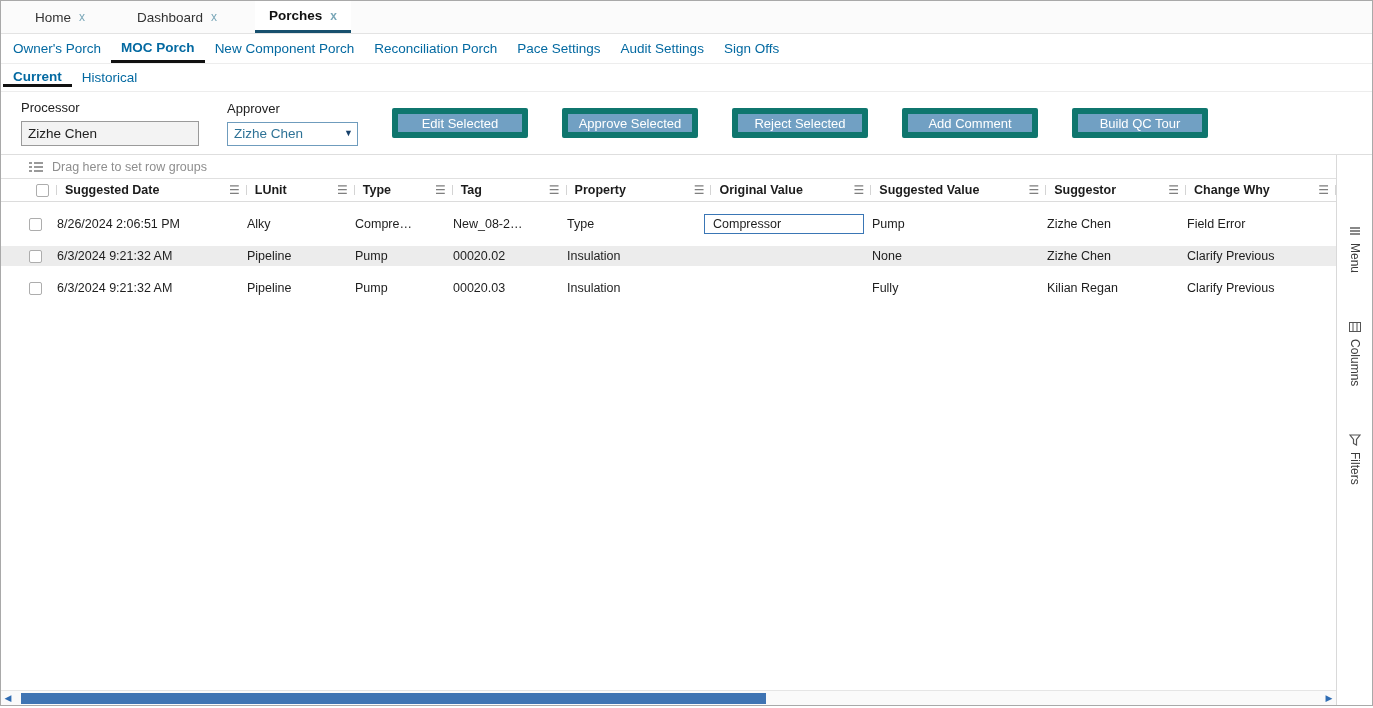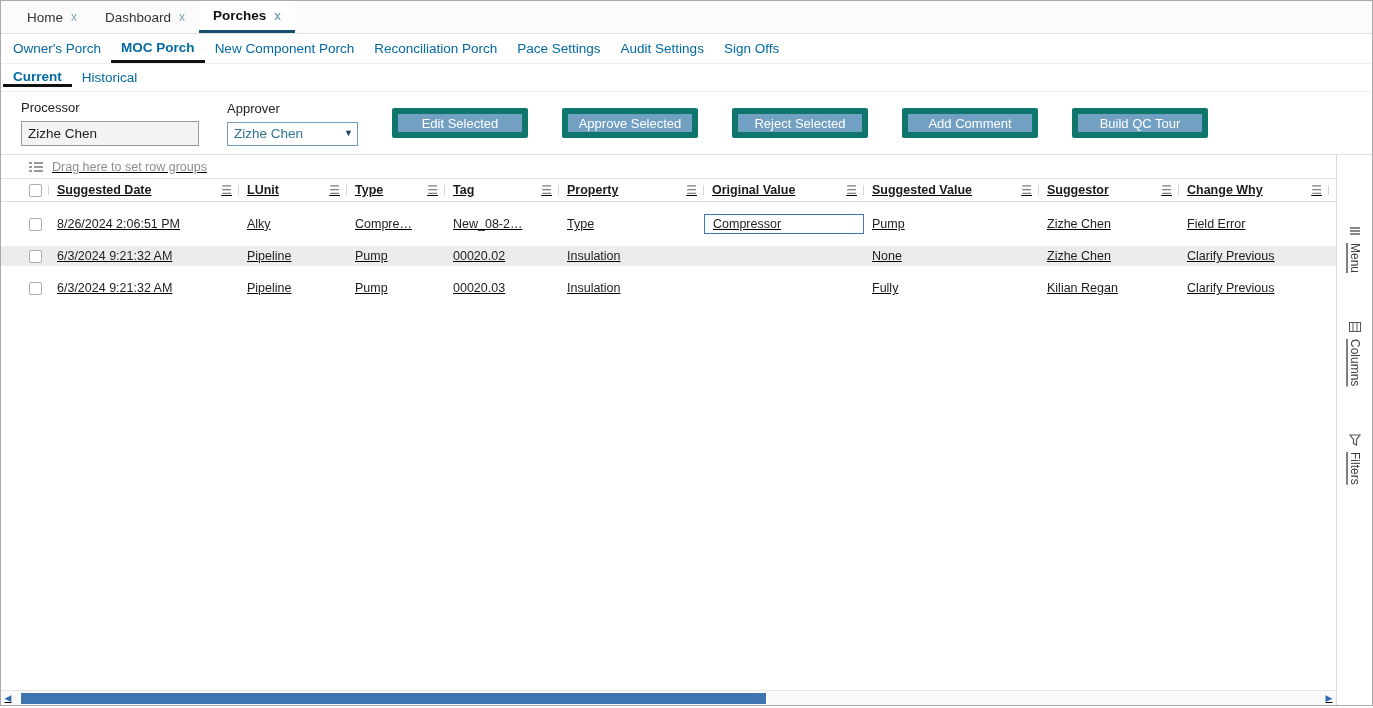--- a/index.html
+++ b/index.html
@@ -1,20 +1,20 @@
 <!DOCTYPE html>
 <html><head>
 <meta charset="utf-8">
 <style>
   * { box-sizing: border-box; }
   body { margin:0; background:#fff; font-family:"Liberation Sans", sans-serif; }
   .app { width:1373px; height:706px; border:1px solid #a9a9a9; display:flex; flex-direction:column; background:#fff; }
 
   
-  .window-tabs { height:33px; display:flex; align-items:stretch; background:#fbfbfb; border-bottom:1px solid #e3e3e3; padding-left:12px; }
+  .window-tabs { height:33px; display:flex; align-items:stretch; background:#fbfbfb; border-bottom:1px solid #e3e3e3; padding-left:20px;gap:24px; }
   .wtab { display:flex; align-items:center; gap:8px; padding:0 14px; font-size:13.5px; color:#333; cursor:default; }
   .wtab .close { color:#7aa7b8; font-size:12px; }
   .wtab.active { font-weight:bold; background:#fff; border-bottom:3px solid #17506e; color:#111; }
 
   
   .nav-tabs { height:30px; display:flex; align-items:stretch; padding-left:2px; border-bottom:1px solid #ededed; font-size:13.5px; background:#fff; }
   .ntab { display:flex; align-items:center; padding:0 10px; color:#0369a1; }
   .ntab.active { font-weight:bold; border-bottom:3px solid #111; }
 
   .sub-tabs { height:28px; display:flex; align-items:center; padding-left:2px; border-bottom:1px solid #ededed; font-size:13.5px; background:#fff; }
@@ -24,26 +24,26 @@
   .field-group { display:flex; flex-direction:column; gap:6px; }
   .field-label { font-size:13px; color:#222; }
   .processor-input { width:178px; height:25px; border:1px solid #9a9a9a; background:#f3f3f3; font-size:13.5px; padding:0 6px; color:#222; font-family:inherit; }
   .select-wrap { position:relative; width:131px; }
   .approver-select { width:100%; height:24px; appearance:none; -webkit-appearance:none; border:1px solid #6f9cbd; background:#fff; color:#2e7296; font-size:13.5px; padding:0 18px 0 6px; font-family:inherit; }
   .select-arrow { position:absolute; right:5px; top:6px; font-size:9px; color:#17416b; pointer-events:none; }
   .tb-btn { width:136px; height:30px; margin-left:34px; background:#71a0c3; color:#fff; border:6px solid #0f766e; border-radius:2px; font-size:13px; font-family:inherit; cursor:pointer; }
   .field-group.approver { margin-left:28px; }
 
   
-  .grid-wrap { flex:1; display:flex; min-height:0;text-decoration:underline; }
+  .grid-wrap { flex:1; display:flex; min-height:0; }
   .grid-main { flex:1; display:flex; flex-direction:column; min-width:0; }
 
   .group-drop { height:24px; display:flex; align-items:center; gap:9px; padding-left:28px; border-bottom:1px solid #e0e0e0; color:#8e8e8e; font-size:12.5px; }
 
-  .hdr { display:flex; height:23px; border-bottom:1px solid #dcdcdc; align-items:stretch; padding-left:20px; font-size:12.5px; font-weight:bold; color:#1c1c1c; }
+  .hdr { display:flex; height:23px; border-bottom:1px solid #dcdcdc; align-items:stretch; padding-left:28px; font-size:12.5px; font-weight:bold; color:#1c1c1c; }
   .hcell { display:flex; align-items:center; justify-content:space-between; padding:0 7px 0 8px; position:relative; }
   .hcell::after { content:""; position:absolute; right:0; top:6px; bottom:6px; width:1px; background:#d4d4d4; }
   .menu-icon { color:#7f7f7f; font-size:12px; font-weight:normal; cursor:pointer; }
 
   .row { display:flex; height:20px; align-items:stretch; padding-left:20px; font-size:12.5px; color:#1e1e1e;margin-top:12px; }
   .row.striped { background:#ececec; }
   .cell { padding:0 8px; white-space:nowrap; overflow:hidden; text-overflow:ellipsis; display:flex; align-items:center; }
   .c0 { width:28px; justify-content:center; padding:0; }
   .c1 { width:190px; } .c2 { width:108px; } .c3 { width:98px; } .c4 { width:114px; }
   .c5 { width:145px; } .c6 { width:160px; } .c7 { width:175px; } .c8 { width:140px; } .c9 { width:150px; }

